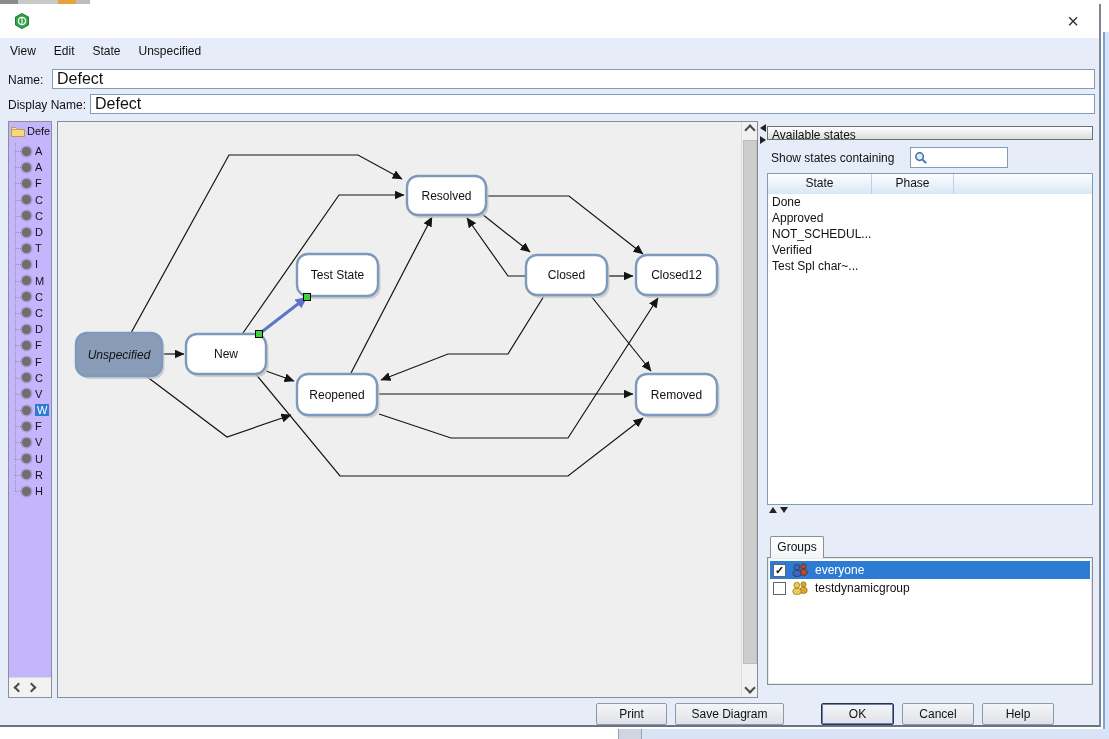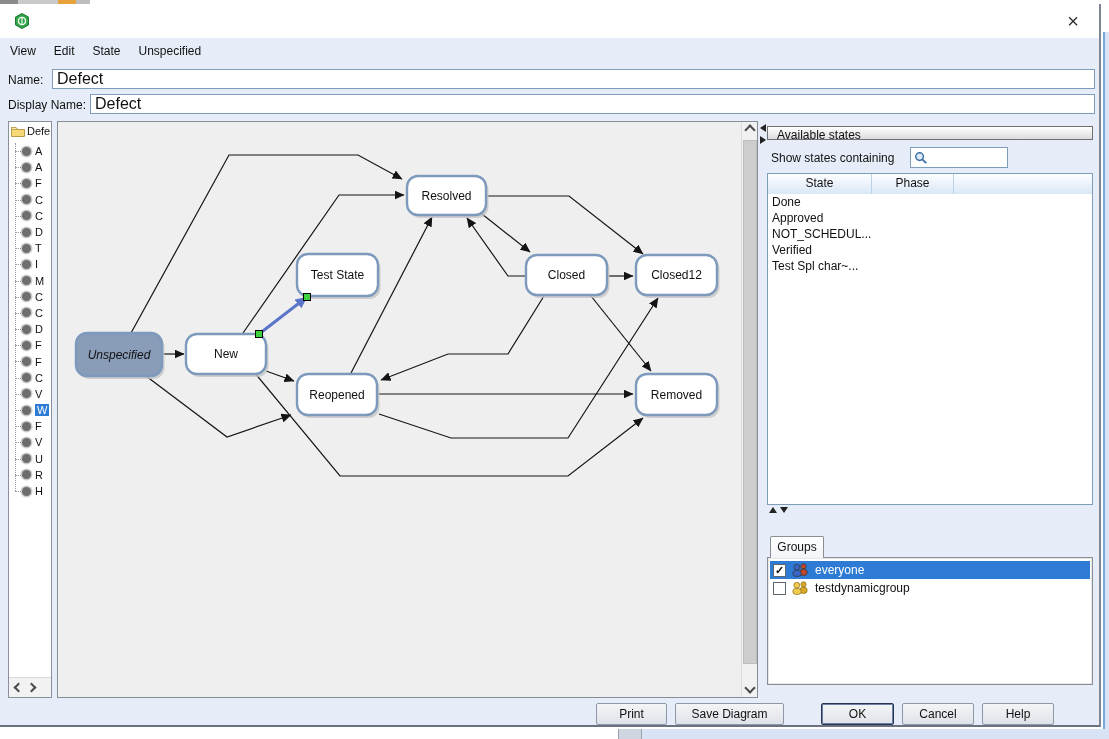--- a/index.html
+++ b/index.html
@@ -23,21 +23,21 @@
   .menubar { position:absolute; left:0; top:34px; width:1099px; height:25px; display:flex;
              align-items:center; padding-left:8px; gap:14px; background:#E6EDF8; }
   .menu-item { font-size:12px; color:#111; padding:2px 2px; }
 
   .lblrow { position:absolute; font-size:12px; color:#111; }
   .field { position:absolute; height:20px; background:#fff; border:1px solid #7F9DB9; }
   .field input { width:100%; height:100%; border:none; outline:none; background:transparent;
                  font-family:inherit; font-size:16px; padding:0 4px; color:#111; }
 
   
-  .tree-panel { position:absolute; left:8px; top:117px; width:44px; height:577px; background:#ffffff;
+  .tree-panel { position:absolute; left:8px; top:117px; width:44px; height:577px; background:#c4b5fd;
                 border:1px solid #8a9099; overflow:hidden; }
   .tree-root { position:absolute; left:2px; top:3px; display:flex; align-items:center; gap:2px;
                white-space:nowrap; font-size:11px; }
   .tree-items { position:absolute; left:0; top:21px; right:0; }
   .tree-vline { position:absolute; left:6px; top:0; width:0; border-left:1px dotted #9a9a9a; }
   .titem { position:relative; height:16.2px; display:flex; align-items:center; padding-left:17px;
            font-size:11px; white-space:nowrap; }
   .titem::before { content:""; position:absolute; left:6px; top:8px; width:8px; border-top:1px dotted #9a9a9a; }
   .ball { position:absolute; left:13px; width:9px; height:9px; border-radius:50%;
           background:#6e6e6e; box-shadow:0 0 0 1.5px rgba(110,110,110,.35); }
@@ -66,21 +66,21 @@
   .vsplit { position:absolute; left:760px; top:120px; width:7px; display:flex; flex-direction:column; gap:4px; }
   .tri { width:0; height:0; }
   .tri.l { border-top:4px solid transparent; border-bottom:4px solid transparent; border-right:6px solid #222; }
   .tri.r { border-top:4px solid transparent; border-bottom:4px solid transparent; border-left:6px solid #222; }
   .tri.u { border-left:4px solid transparent; border-right:4px solid transparent; border-bottom:6px solid #222; }
   .tri.d { border-left:4px solid transparent; border-right:4px solid transparent; border-top:6px solid #222; }
 
   
   .right-col { position:absolute; left:767px; top:117px; width:326px; height:577px; }
   .hdrbar { position:absolute; left:0; width:326px; height:14px; background:linear-gradient(#ffffff,#dcdcdc);
-            border:1px solid #6f6f6f; font-size:12px; line-height:16px; padding-left:9px; }
+            border:1px solid #6f6f6f; font-size:12px; line-height:16px; padding-left:4px; }
   .filter-label { position:absolute; left:4px; top:30px; font-size:12px; }
   .search-box { position:absolute; left:143px; top:26px; width:98px; height:21px; background:#fff;
                 border:1px solid #7F9DB9; }
   .search-box svg { position:absolute; left:3px; top:3px; }
   .search-box input { position:absolute; left:19px; top:1px; width:76px; height:17px; border:none;
                       outline:none; font-family:inherit; font-size:12px; background:transparent; }
 
   .states-table { position:absolute; left:0; top:52px; width:326px; height:332px; background:#fff;
                   border:1px solid #7F9DB9; overflow:hidden; }
   .thead { display:flex; height:20px; border-bottom:1px solid #9DB8D4; }

